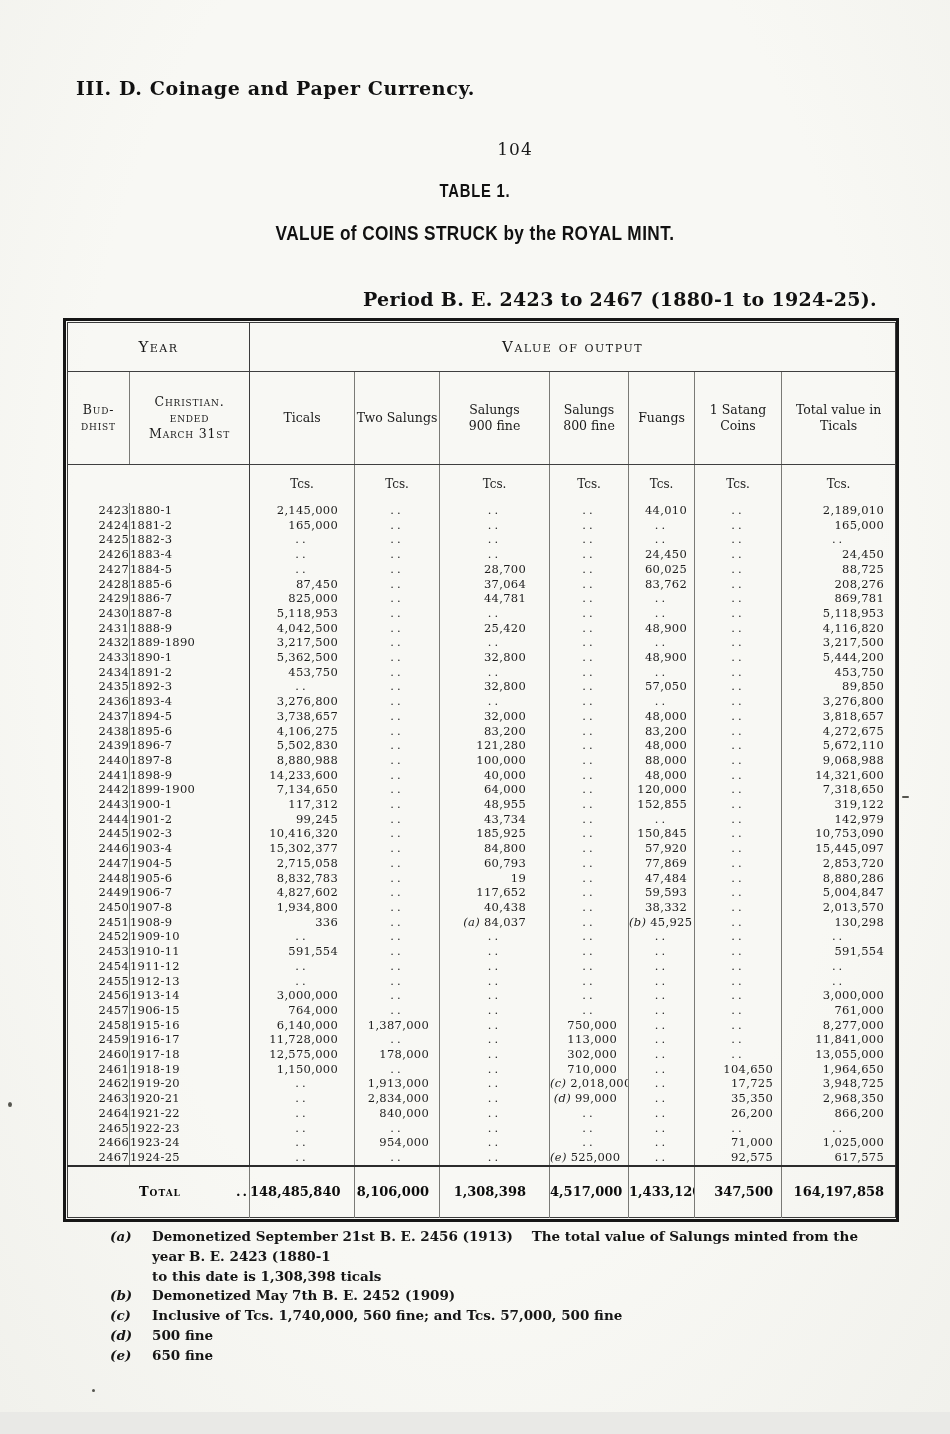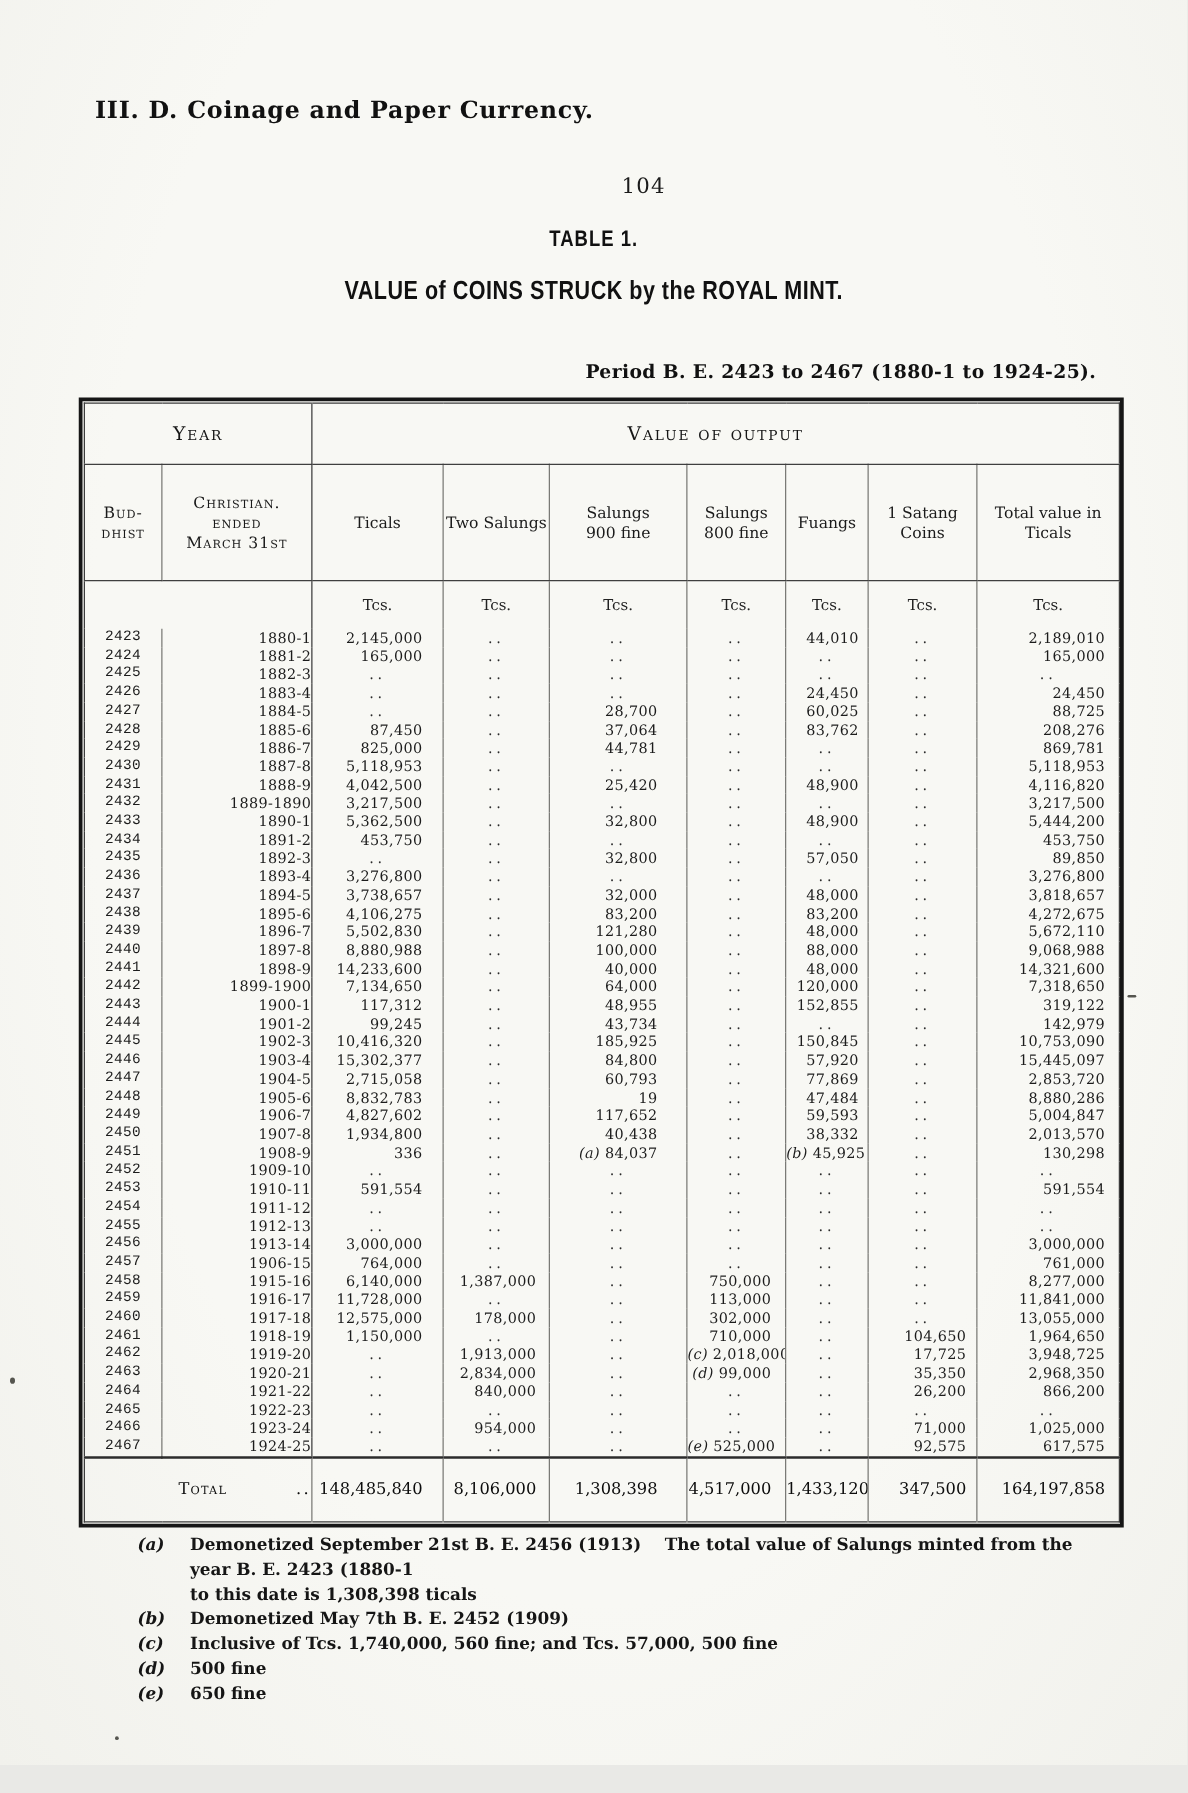--- a/index.html
+++ b/index.html
@@ -22,21 +22,21 @@
   }
   .table-label, .table-title {
     position:absolute; left:0; width:950px; text-align:center;
     font-family:"Liberation Sans","DejaVu Sans",sans-serif; font-weight:bold;
     transform:scaleX(0.82); transform-origin:50% 50%; color:#111;
   }
   .table-label { top:181px; font-size:18px; letter-spacing:1px; }
   .table-title { top:221px; font-size:21px; letter-spacing:0.5px; }
   .period-note {
     position:absolute; right:73px; top:288px;
-    font-size:15px; font-weight:bold; color:#111; letter-spacing:0.3px;
+    font-size:19px; font-weight:bold; color:#111; letter-spacing:0.3px;
   }
 
   
   .mint-table-wrap {
     position:absolute; left:63px; top:318px; width:828px;
     border:3px solid #161616; padding:1px; background:transparent;
   }
   table.mint {
     border-collapse:collapse; table-layout:fixed; width:100%;
     border:1px solid #3c3c3c;
@@ -56,37 +56,37 @@
     height:92px; border-bottom:1px solid #3f3f3f; text-align:center;
     font-size:12.5px; line-height:16px; white-space:pre-line; color:#1a1a1a;
   }
   tr.heads-row th.sc { font-variant:small-caps; letter-spacing:0.8px; }
   tr.units-row th { height:38px; text-align:center; font-size:12px; vertical-align:middle; color:#222; }
 
   tbody.data td {
     height:14.7px; line-height:14.7px; font-size:11.5px; letter-spacing:0.3px;
     vertical-align:middle; color:#1c1c1c;
   }
-  td.c-bud { text-align:center; font-weight:bold; font-size:12px; color:#0d0d0d;font-family:Liberation Mono, monospace; }
-  td.c-chr { text-align:right; font-size:12px;margin-top:48px; }
+  td.c-bud { text-align:right; font-weight:bold; font-size:12px; color:#0d0d0d; }
+  td.c-chr { text-align:left; font-size:12px;margin-top:48px; }
   td.c-val { text-align:right; }
   td.c-tot { text-align:right; font-weight:bold; font-size:12px; color:#0d0d0d; }
   tbody.data td:nth-child(3), tr.total-row td:nth-child(2) { padding-right:16px;margin-left:32px; }
   tbody.data td:nth-child(4), tr.total-row td:nth-child(3) { padding-right:10px; }
   tbody.data td:nth-child(5), tr.total-row td:nth-child(4) { padding-right:23px; }
   tbody.data td:nth-child(6), tr.total-row td:nth-child(5) { padding-right:11px; }
   tbody.data td:nth-child(7), tr.total-row td:nth-child(6) { padding-right:7px; }
   tbody.data td:nth-child(8), tr.total-row td:nth-child(7) { padding-right:8px; }
   tbody.data td:nth-child(9), tr.total-row td:nth-child(8) { padding-right:11px; }
   tbody.data td.dots { text-align:center !important; padding-right:0 !important; letter-spacing:3px; color:#2a2a2a; }
   tbody.data td i { font-style:italic; font-weight:normal; }
 
   tr.total-row td {
     height:50px; border-top:2px solid #2c2c2c; vertical-align:middle;
-    font-weight:normal; font-size:13px; text-align:right; color:#0c0c0c;
+    font-weight:bold; font-size:13px; text-align:right; color:#0c0c0c;
   }
   td.total-label-cell {
     text-align:left; font-weight:bold;
     padding-left:82px; font-variant:small-caps; font-size:14px; letter-spacing:1px;
   }
   .total-dots { margin-left:55px; letter-spacing:2px; }
 
   
   .footnotes { position:absolute; left:110px; top:1227px; width:770px; }
   .footnote { display:flex; align-items:flex-start; }

